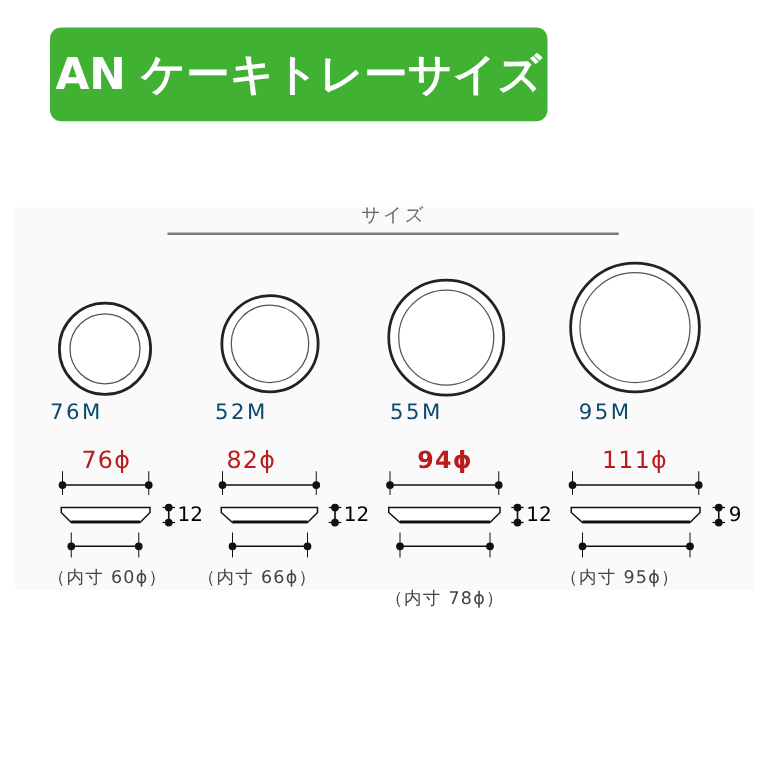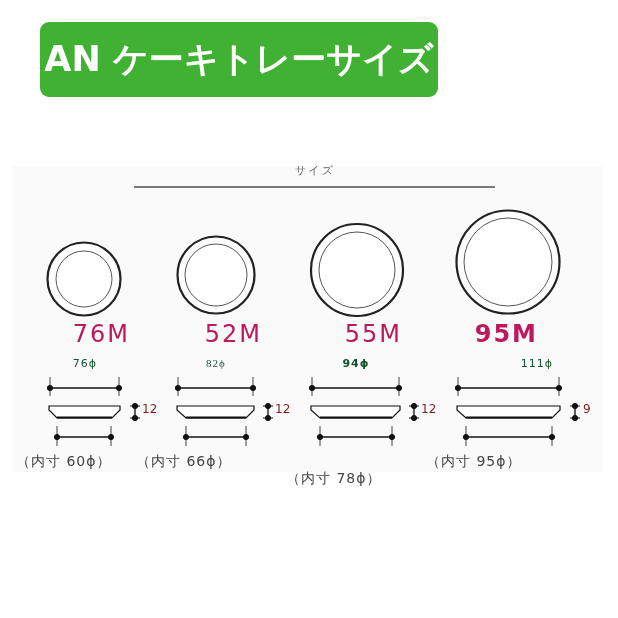--- a/index.html
+++ b/index.html
@@ -16,40 +16,40 @@
     .banner-title {
       color: #ffffff; font-weight: bold; font-size: 35px; letter-spacing: 0px;
       white-space: nowrap; font-family: "DejaVu Sans", sans-serif;
     }
     .panel {
       position: absolute; left: 12px; top: 166px; width: 591px; height: 306px;
       background: #fafafa;
     }
     .section-title {
       position: absolute; left: 265px; top: 163px; width: 100px; text-align: center;
-      font-size: 11px; color: #666666; letter-spacing: 2px;
+      font-size: 15px; color: #666666; letter-spacing: 2px;
     }
     .section-rule {
       position: absolute; left: 134px; top: 186px; width: 361px; height: 2px;
       background: #7a7a7a;
     }
     svg.diagram { position: absolute; left: 0; top: 0; }
     .model-label {
-      position: absolute; font-size: 24px; color: #be185d; letter-spacing: 2px;
-      text-align: right; width: 90px;
+      position: absolute; font-size: 17px; color: #0c4a6e; letter-spacing: 2px;
+      text-align: left; width: 90px;
     }
     .dim-label {
-      position: absolute; font-size: 11px; color: #14532d; text-align: center;
+      position: absolute; font-size: 19px; color: #b91c1c; text-align: center;
       width: 90px; letter-spacing: 1px;
     }
     .height-label {
-      position: absolute; font-size: 12px; color: #7f1d1d;
+      position: absolute; font-size: 16px; color: #000000;
     }
     .inner-label {
-      position: absolute; font-size: 14px; color: #444444; 
+      position: absolute; font-size: 14px; color: #444444; text-align: center;
       width: 140px; letter-spacing: 1px; white-space: nowrap;
     }
   </style>
 </head>
 <body>
 
 <div class="banner">
   <span class="banner-title">AN ケーキトレーサイズ</span>
 </div>
 
@@ -159,26 +159,26 @@
     <line x1="570" y1="418" x2="580" y2="418" stroke-width="1"></line>
     <line x1="575" y1="406" x2="575" y2="418" stroke-width="1.3"></line>
     <use href="#dot" x="575" y="406"></use>
       <use href="#dot" x="575" y="418"></use>
   </g>
 </svg>
 
 <div class="model-label" style="left:40px; top:320px;">76M</div>
 <div class="model-label" style="left:172px; top:320px;">52M</div>
 <div class="model-label" style="left:312px; top:320px;">55M</div>
-<div class="model-label" style="left:448px; top:320px;font-weight:bold;">95M</div>
+<div class="model-label" style="left:463px; top:320px;">95M</div>
 
 <div class="dim-label" style="left:40px; top:357px;">76ϕ</div>
-<div class="dim-label" style="left:171px; top:357px;font-family:Liberation Serif, serif;">82ϕ</div>
+<div class="dim-label" style="left:156px; top:357px;">82ϕ</div>
 <div class="dim-label" style="left:311px; top:357px;font-weight:bold;">94ϕ</div>
-<div class="dim-label" style="left:463px; top:357px;text-align:right;">111ϕ</div>
+<div class="dim-label" style="left:463px; top:357px;">111ϕ</div>
 
 <div class="height-label" style="left:142px; top:402px;">12</div>
 <div class="height-label" style="left:275px; top:402px;">12</div>
 <div class="height-label" style="left:421px; top:402px;">12</div>
 <div class="height-label" style="left:583px; top:402px;">9</div>
 
 <div class="inner-label" style="left:16px; top:453px;">（内寸 60ϕ）</div>
 <div class="inner-label" style="left:136px; top:453px;">（内寸 66ϕ）</div>
 <div class="inner-label" style="left:286px; top:470px;">（内寸 78ϕ）</div>
 <div class="inner-label" style="left:426px; top:453px;">（内寸 95ϕ）</div>

